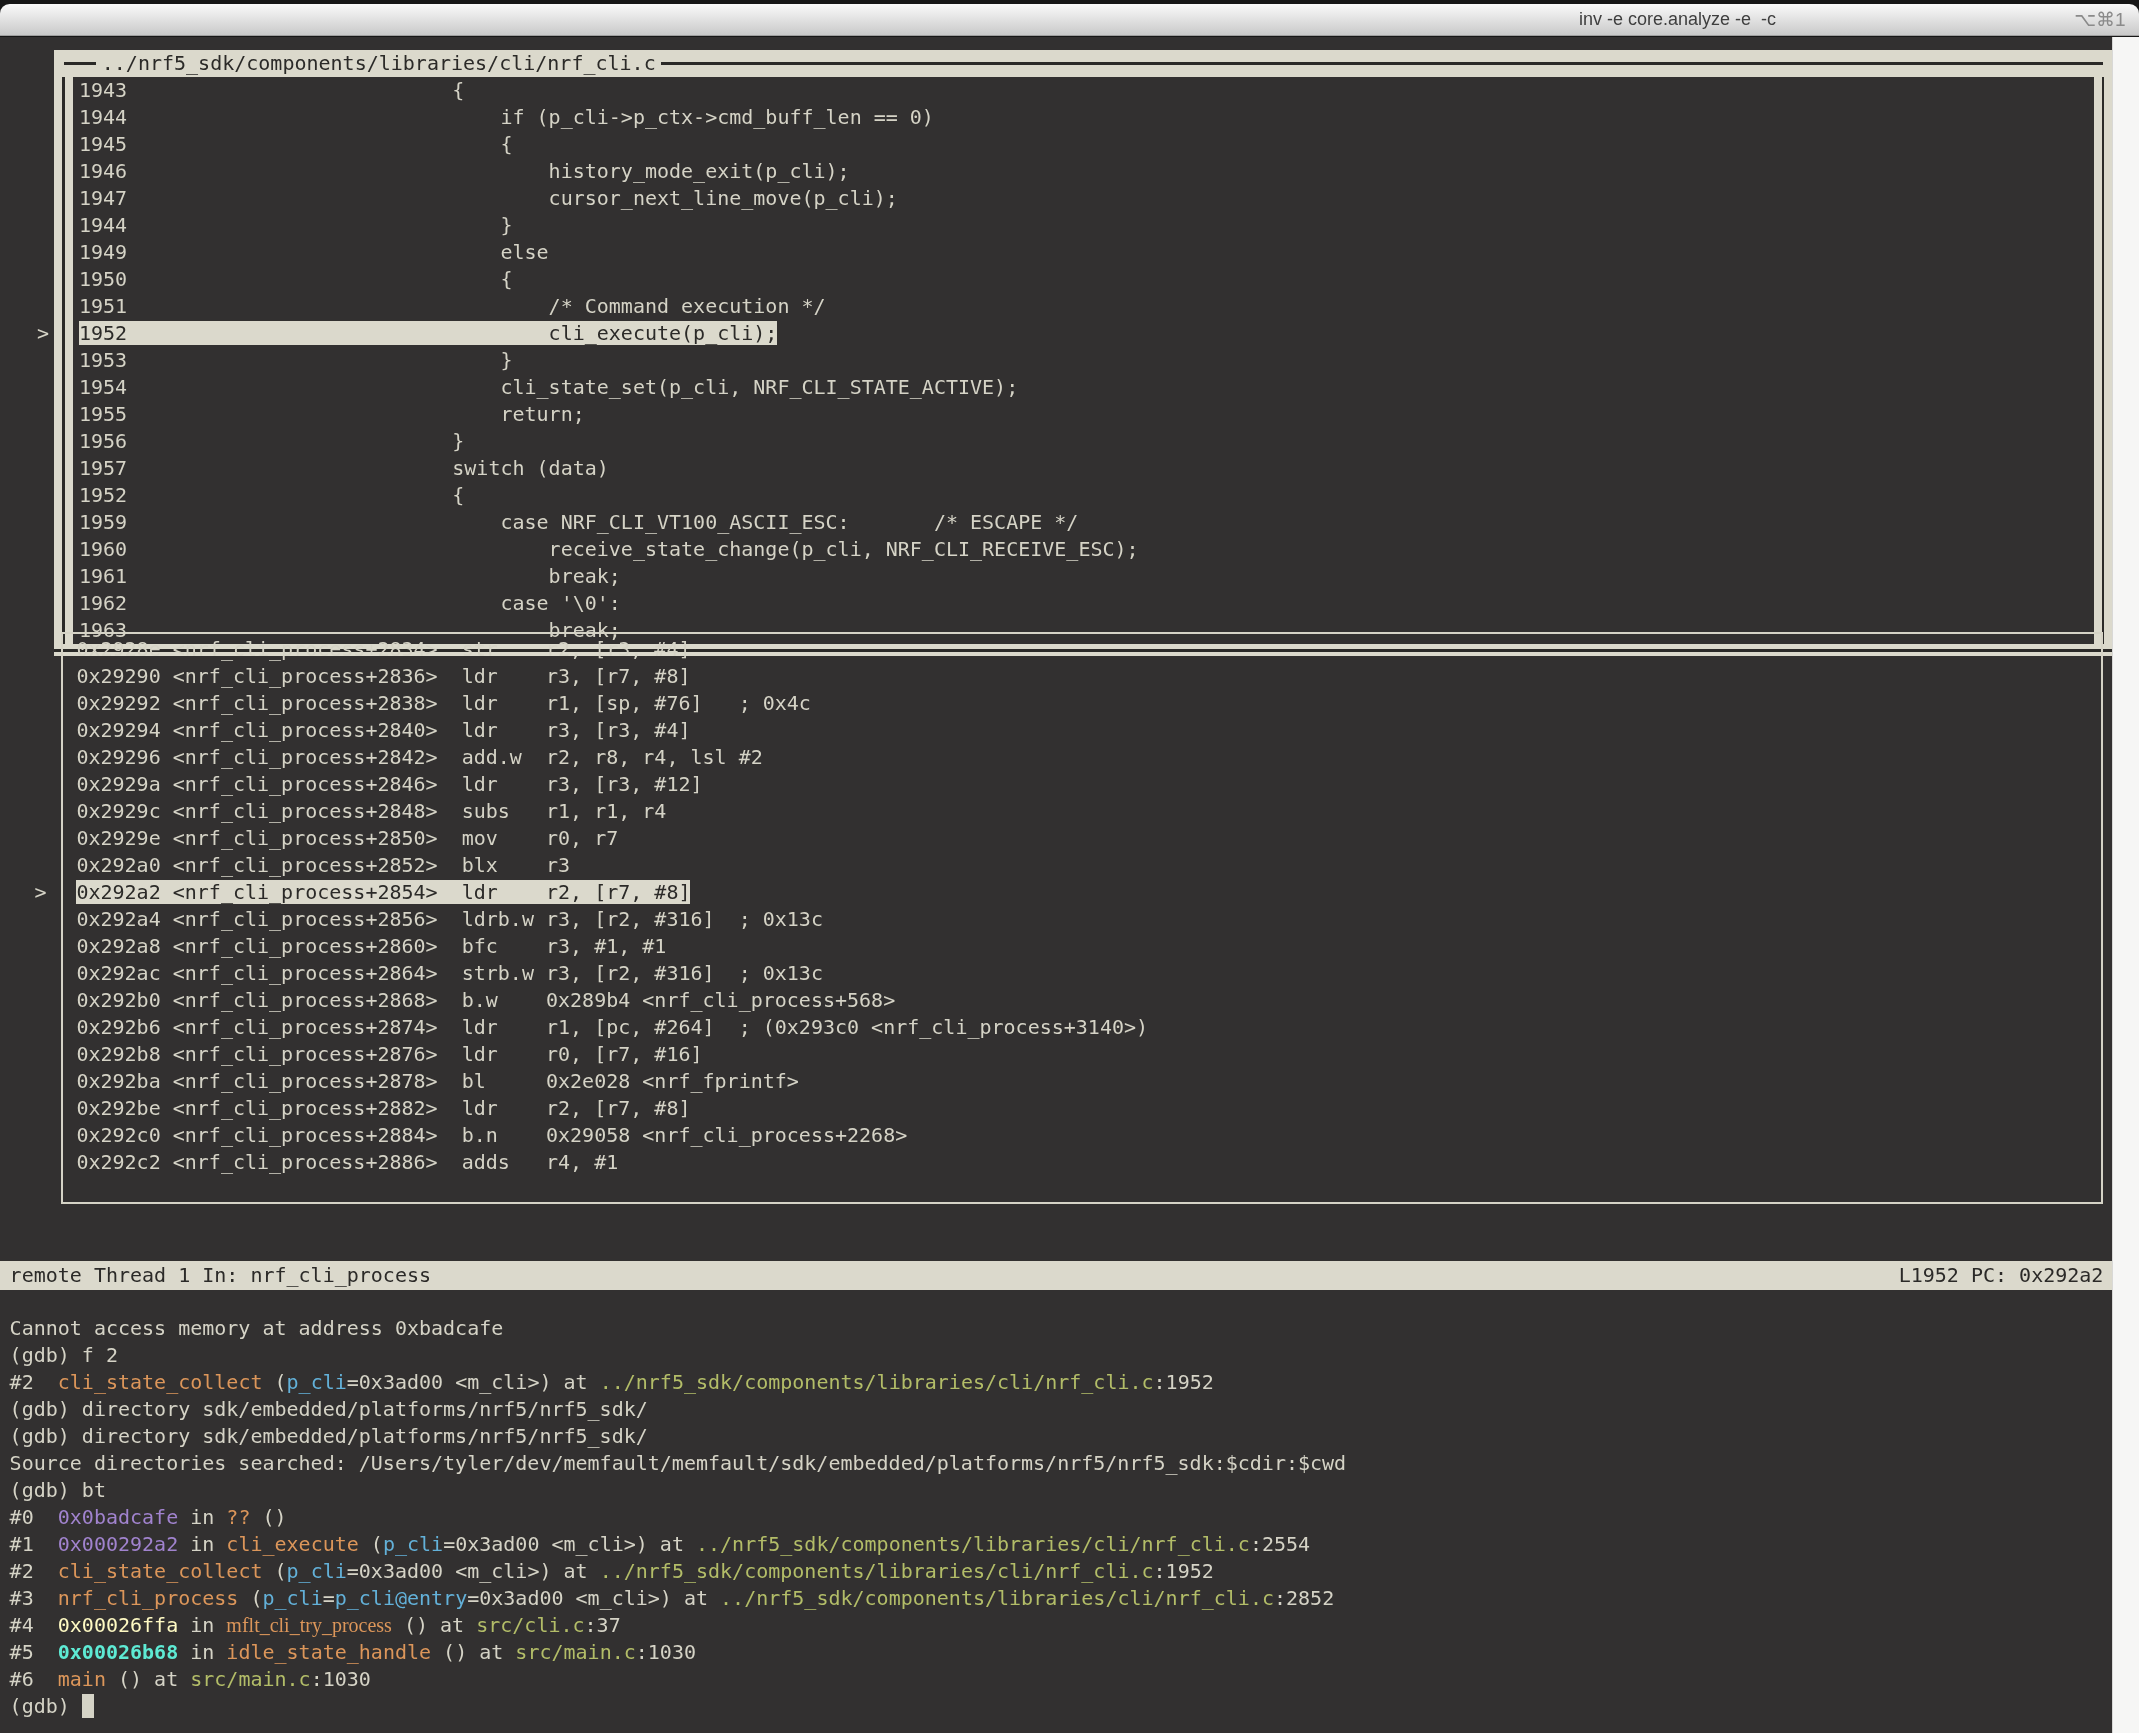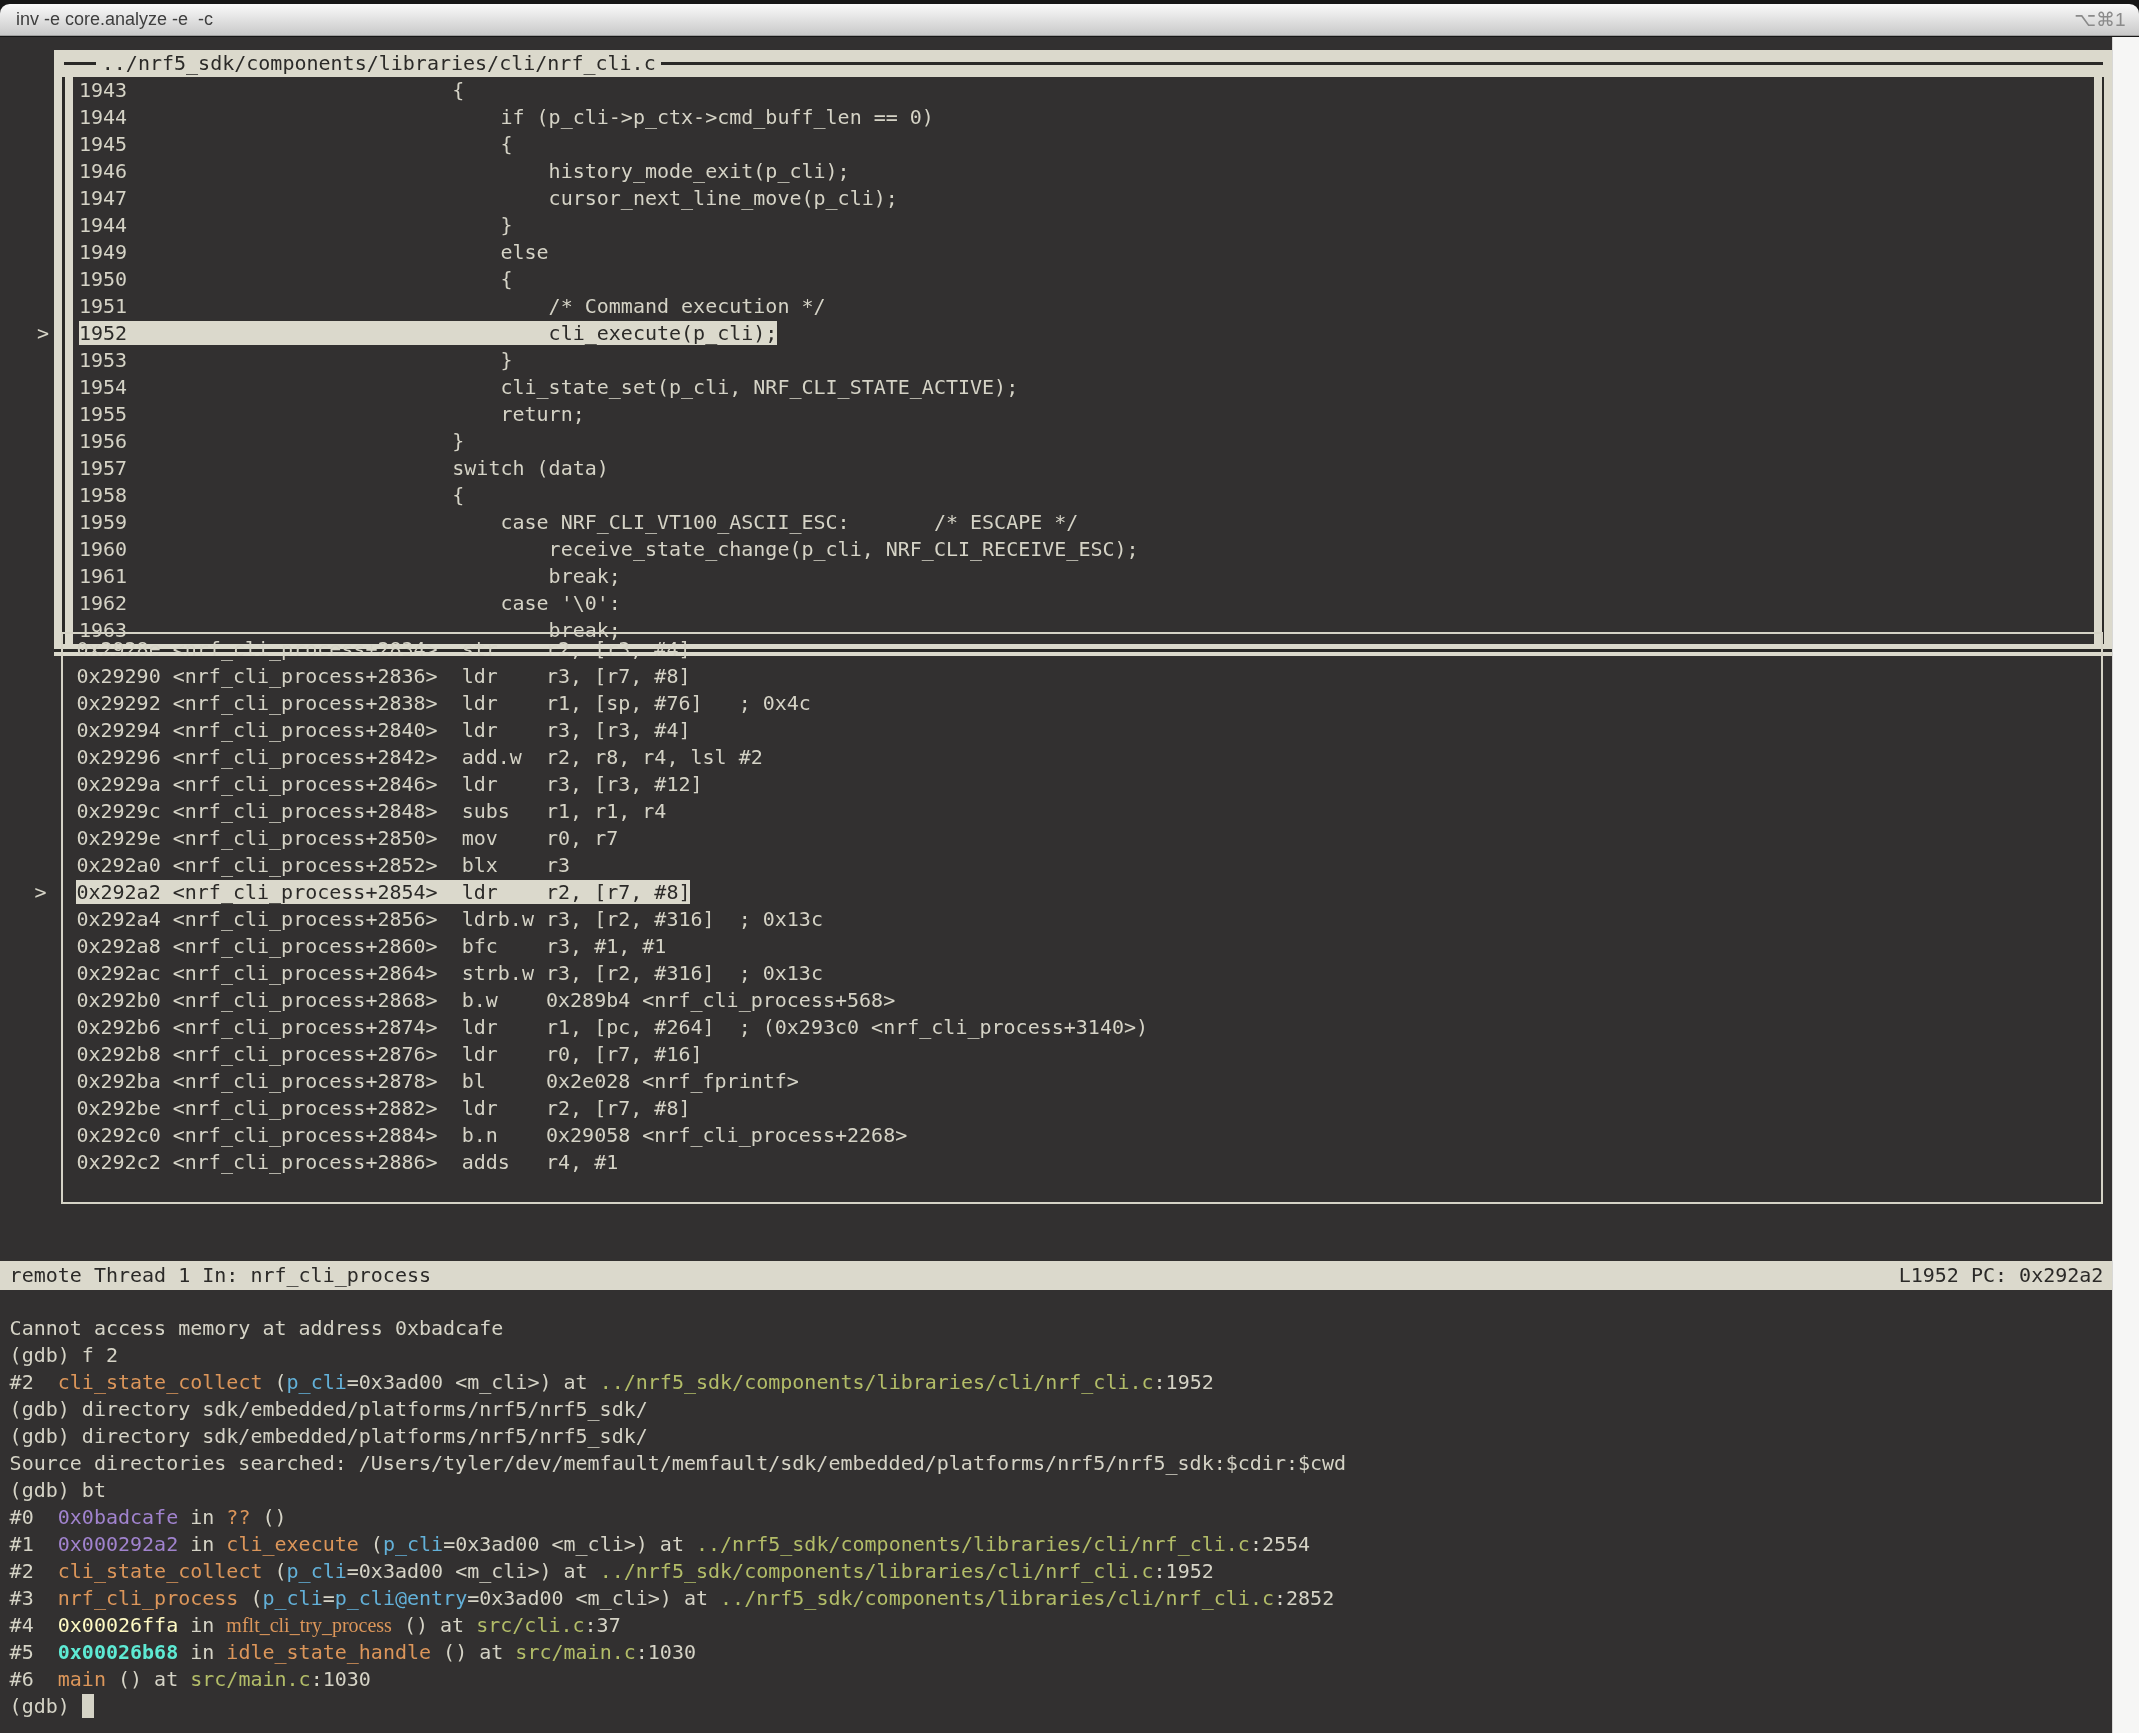--- a/index.html
+++ b/index.html
@@ -12,21 +12,21 @@
   html,body{margin:0;padding:0;}
   body{width:2139px;height:1734px;background:#171717;overflow:hidden;
        font-family:"DejaVu Sans Mono",monospace;}
   .screen{position:absolute;top:3.8px;left:0;width:2139px;height:1730px;}
 
   
   .titlebar{position:relative;height:32.5px;border-radius:9.6px 9.6px 0 0;
     background:linear-gradient(#fafafa,#c9c9c9);
     border-bottom:1px solid #9f9f9f;
     font-family:"Liberation Sans",sans-serif;}
-  .titlebar-title{position:absolute;left:0;right:363px;top:4.8px;text-align:left;
+  .titlebar-title{position:absolute;left:0;right:363px;top:4.8px;text-align:right;
     font-size:18px;color:#3e3e3e;white-space:pre;margin-left:16px;}
   .titlebar-shortcut{position:absolute;right:13.4px;top:3.8px;font-size:19px;color:#8a8a8a;}
 
   
   .term{position:absolute;top:33px;left:0;right:0;bottom:0;background:var(--bg);
     color:var(--fg);font-size:20px;}
   .scroll-strip{position:absolute;top:0;right:0;width:27px;height:100%;
     background:#f6f6f5;border-left:1px solid #d8d8d6;}
 
   .trow{position:relative;height:27px;line-height:27px;white-space:pre;}
@@ -92,21 +92,21 @@
             <div class="trow"><span>1944                               }</span></div>
             <div class="trow"><span>1949                               else</span></div>
             <div class="trow"><span>1950                               {</span></div>
             <div class="trow"><span>1951                                   /* Command execution */</span></div>
             <div class="trow"><span class="marker">&gt;</span><span class="hl">1952                                   cli_execute(p_cli);</span></div>
             <div class="trow"><span>1953                               }</span></div>
             <div class="trow"><span>1954                               cli_state_set(p_cli, NRF_CLI_STATE_ACTIVE);</span></div>
             <div class="trow"><span>1955                               return;</span></div>
             <div class="trow"><span>1956                           }</span></div>
             <div class="trow"><span>1957                           switch (data)</span></div>
-            <div class="trow"><span>1958                           {</span></div>
+            <div class="trow"><span>1952                           {</span></div>
             <div class="trow"><span>1959                               case NRF_CLI_VT100_ASCII_ESC:       /* ESCAPE */</span></div>
             <div class="trow"><span>1960                                   receive_state_change(p_cli, NRF_CLI_RECEIVE_ESC);</span></div>
             <div class="trow"><span>1961                                   break;</span></div>
             <div class="trow"><span>1962                               case '\0':</span></div>
             <div class="trow"><span>1963                                   break;</span></div>
           </div>
       </div>
       <div class="tui-bottombar"></div>
     </div>
 

